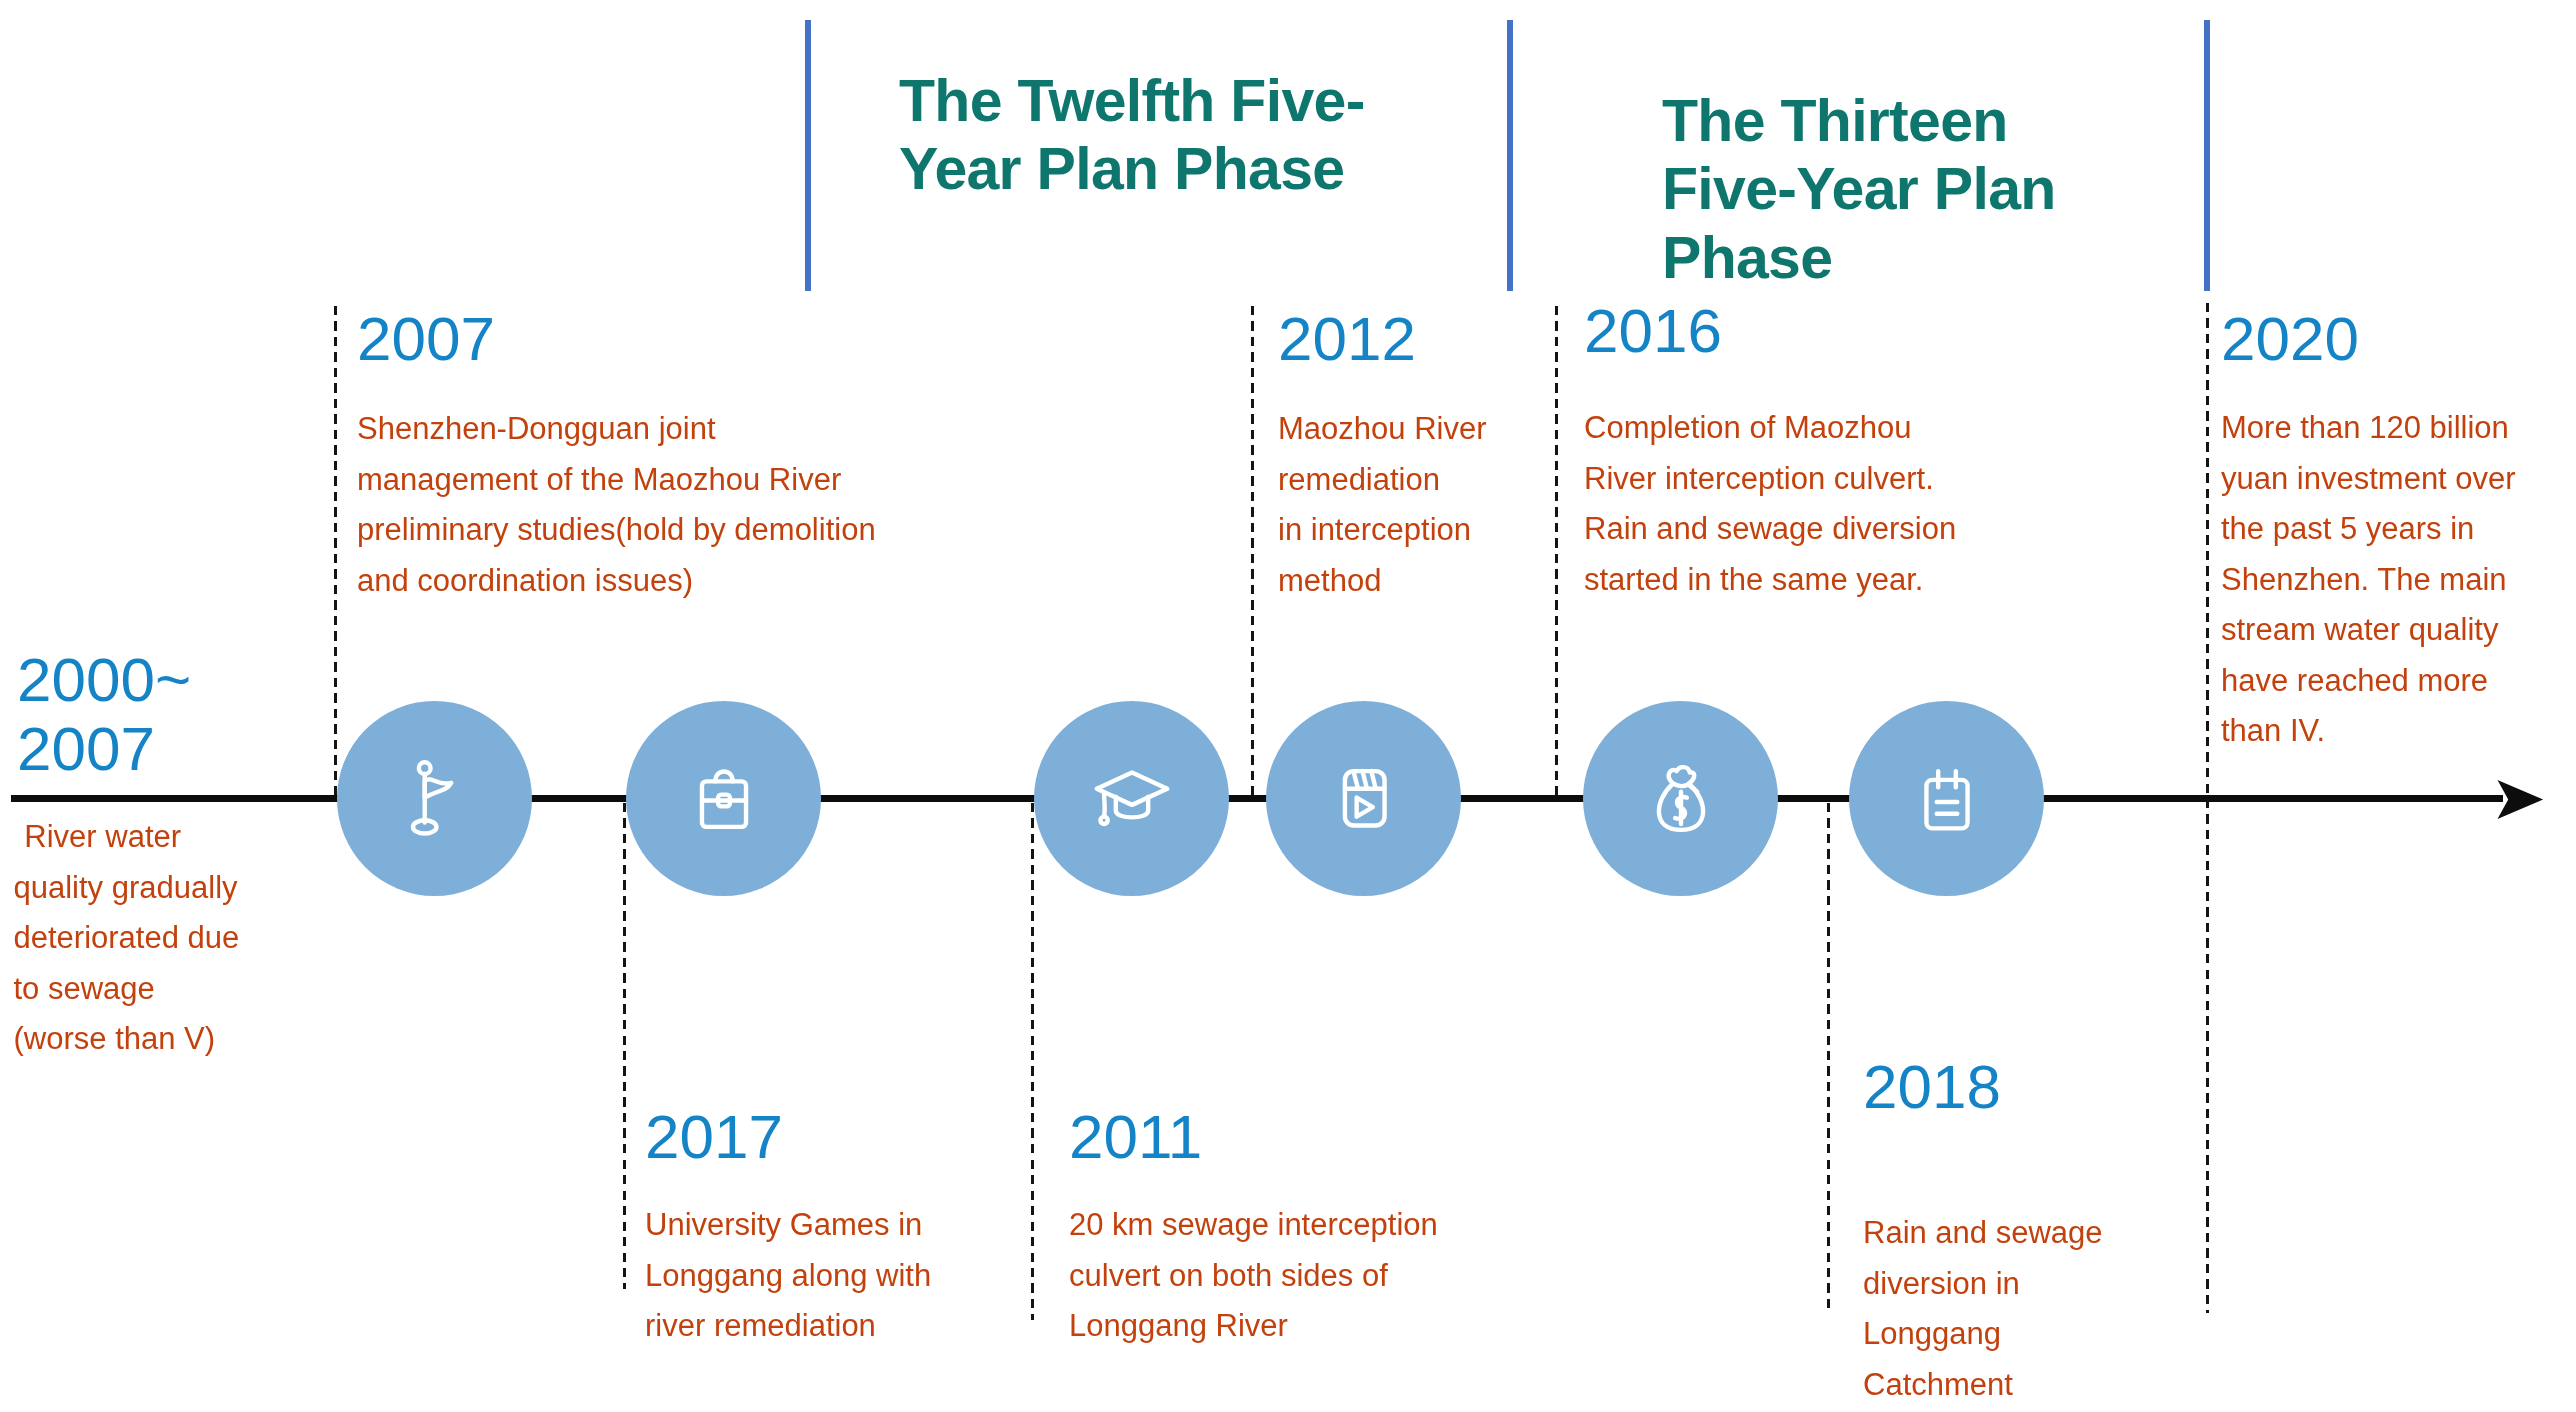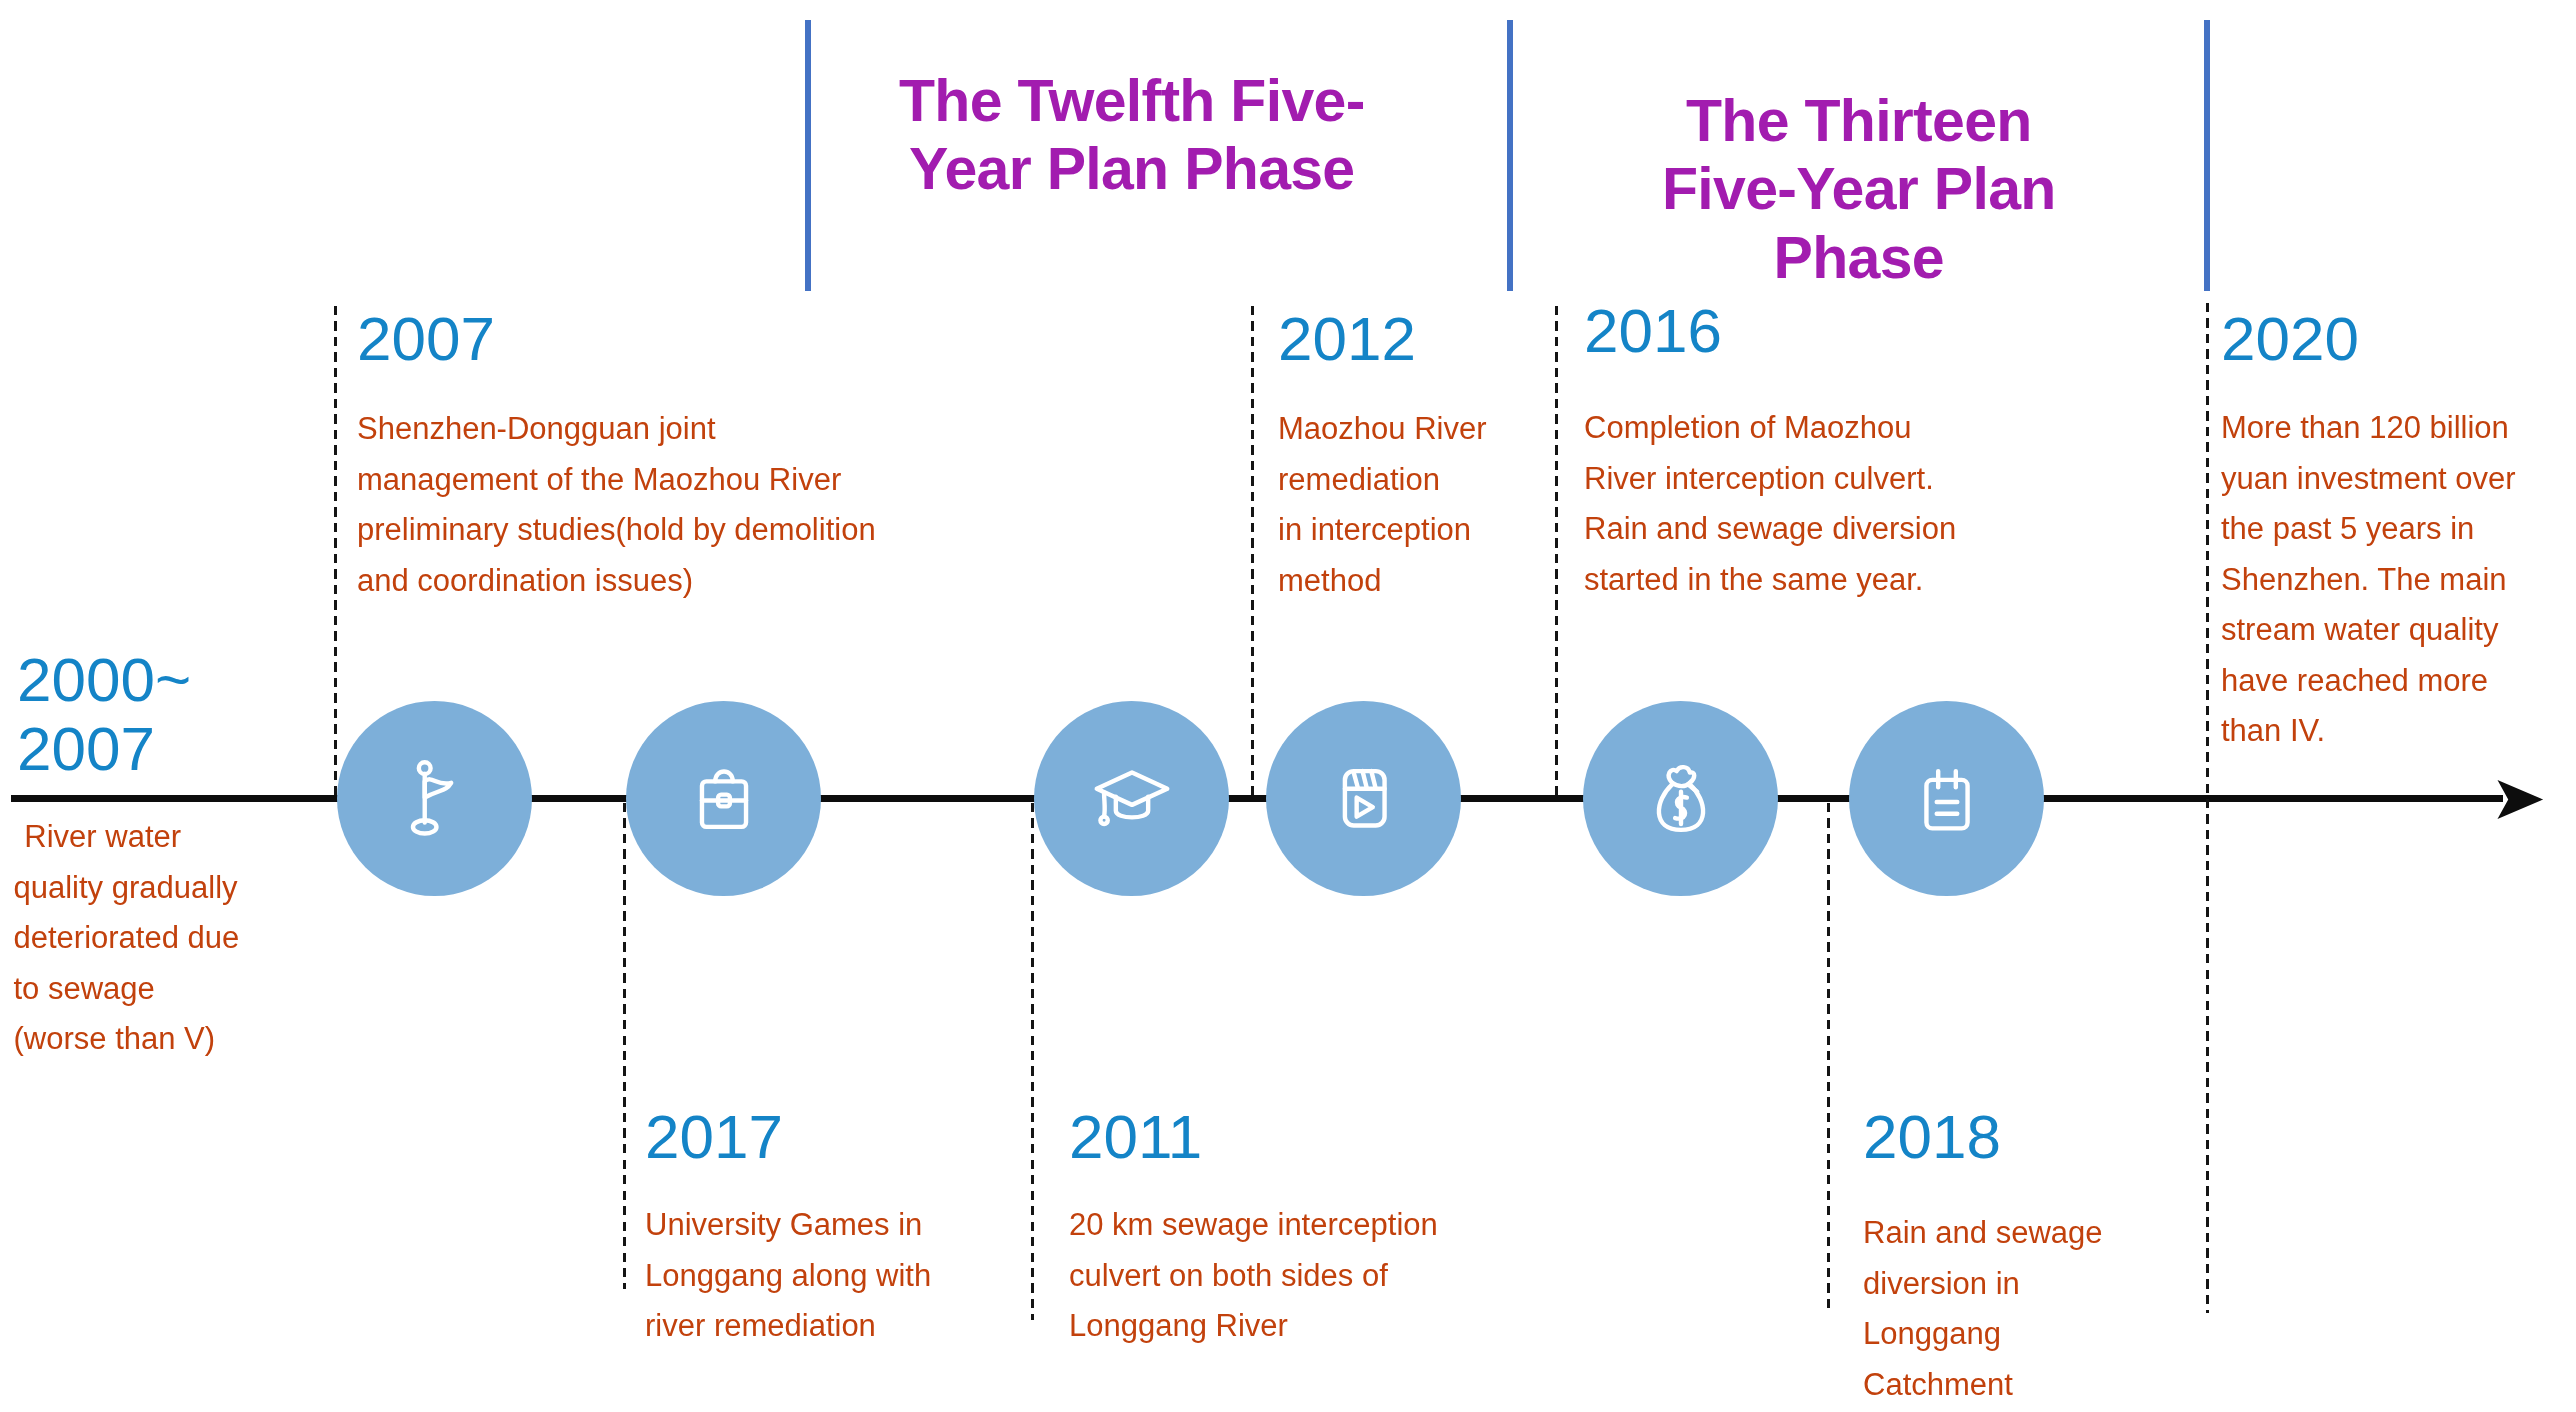--- a/index.html
+++ b/index.html
@@ -5,22 +5,22 @@
   html,body{margin:0;padding:0;}
   body{
     width:2576px;height:1412px;position:relative;background:#ffffff;
     font-family:"Liberation Sans", sans-serif;overflow:hidden;
   }
   .abs{position:absolute;}
   
   .phase-bar{width:6px;height:271px;top:20px;background:#4472C4;}
   
   .phase-title{
-    color:#a21caf;font-weight:bold;font-size:59px;line-height:1.16;
-    white-space:pre-line;letter-spacing:-0.7px;text-align:center;
+    color:#0f766e;font-weight:bold;font-size:59px;line-height:1.16;
+    white-space:pre-line;letter-spacing:-0.7px;
   }
   
   .timeline-line{left:10.8px;top:795px;width:2492px;height:7.4px;background:#0d0d0d;}
   
   .dash-v{
     width:2.7px;
     background:repeating-linear-gradient(to bottom,#141414 0 9.4px,transparent 9.4px 15.5px);
   }
   
   .node{
@@ -157,18 +157,18 @@
 <div class="abs year" style="left:645px;top:1102px;">2017</div>
 <div class="abs body-text" style="left:645px;top:1200px;width:404px;">University Games in
 Longgang along with
 river remediation</div>
 
 <div class="abs year" style="left:1069px;top:1102px;">2011</div>
 <div class="abs body-text" style="left:1069px;top:1200px;width:498px;">20 km sewage interception
 culvert on both sides of
 Longgang River</div>
 
-<div class="abs year" style="left:1863px;top:1102px;">2018</div>
+<div class="abs year" style="left:1863px;top:1052px;">2018</div>
 <div class="abs body-text" style="left:1863px;top:1200px;width:310px;margin-top:8px;">Rain and sewage
 diversion in
 Longgang
 Catchment</div>
 
 
 </body></html>

